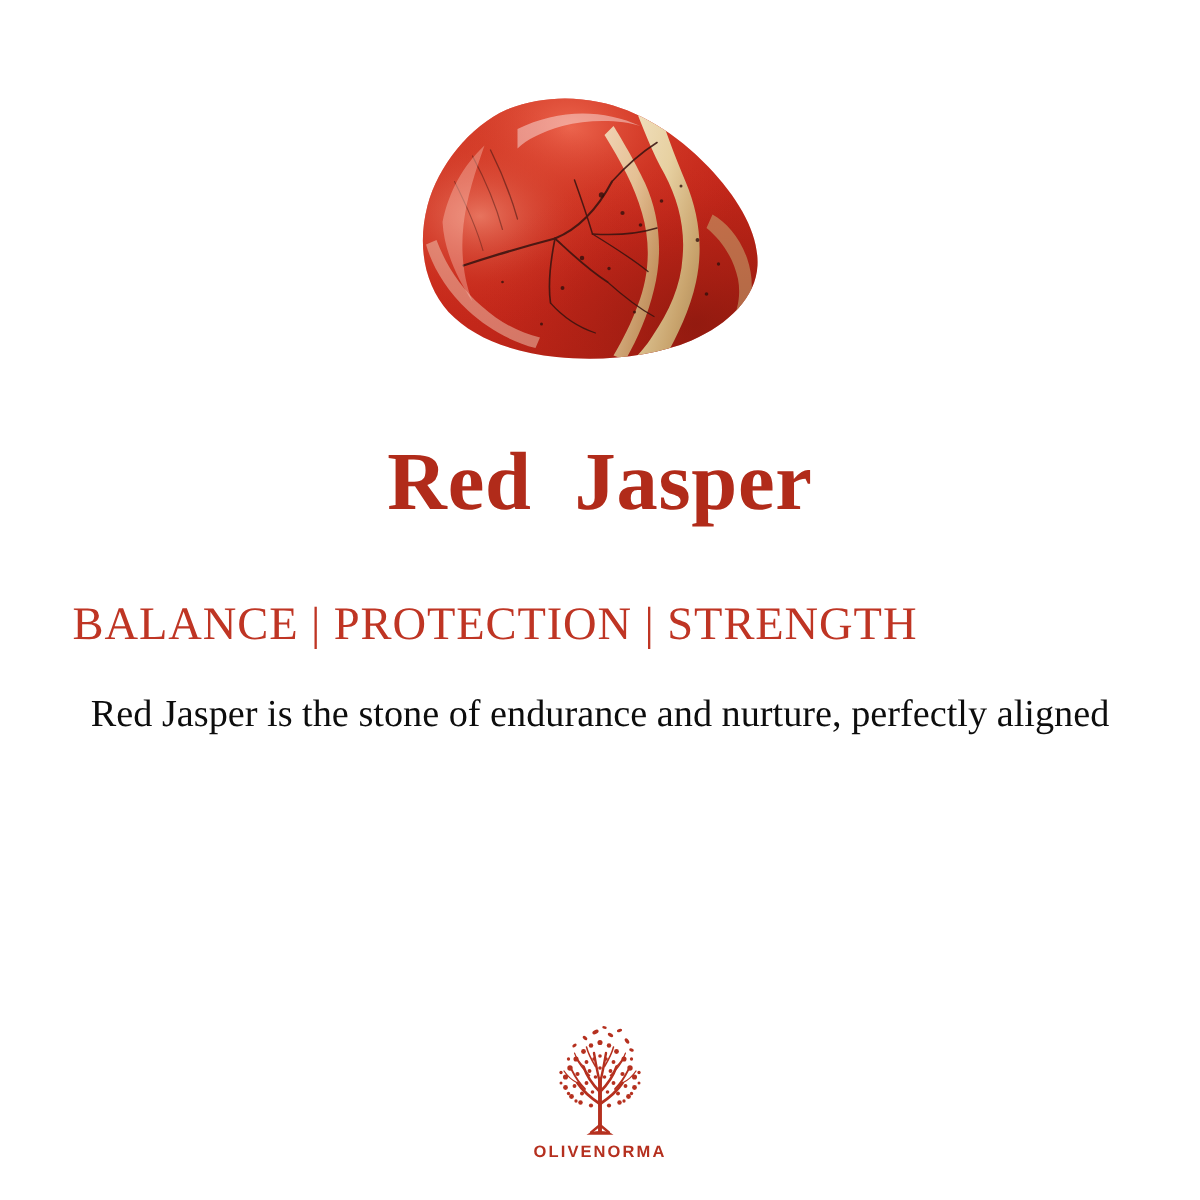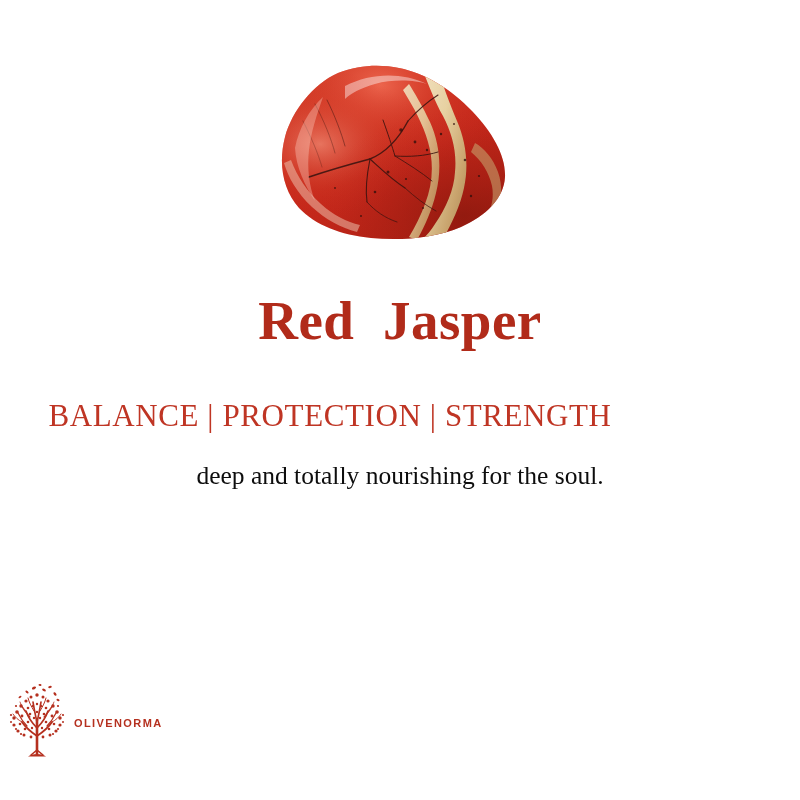--- a/index.html
+++ b/index.html
@@ -86,21 +86,21 @@
     white-space: nowrap;
   }
 
   
   .logo {
     position: absolute;
     top: 684px;
     left: 0;
     width: 800px;
     display: flex;
-    flex-direction: row;
+    flex-direction: column;
     align-items: center;
   }
   .logo-mark {
     display: block;
   }
   .logo-word {
     margin-top: 2px;
     font-family: "Liberation Sans", "DejaVu Sans", sans-serif;
     font-size: 11px;
     font-weight: bold;
@@ -213,21 +213,21 @@
                  C30,122 21,103 20,84 Z" fill="#ffd8c9" opacity="0.35"></path>
       </g>
     </svg>
   </div>
 
   <div class="title">Red  Jasper</div>
 
   <div class="subtitle">BALANCE | PROTECTION | STRENGTH</div>
 
   <div class="body-text">
-    <span class="body-line">deep and totally nourishing for the soul.</span>
+    <span class="body-line">Red Jasper is the stone of endurance and nurture, perfectly aligned</span>
   </div>
 
   <div class="logo">
     <svg class="logo-mark" width="74" height="76" viewBox="0 0 74 76" aria-label="Olivenorma tree logo">
       <g stroke="#b5301f" fill="none" stroke-linecap="round">
 
         <path d="M37,70 L37,36" stroke-width="2.6"></path>
 
         <path d="M37,70 C33,70 30,71 28,72.5 L46,72.5 C44,71 41,70 37,70 Z" fill="#b5301f" stroke="none"></path>
         <path d="M37,66 L31,71" stroke-width="1.6"></path>

